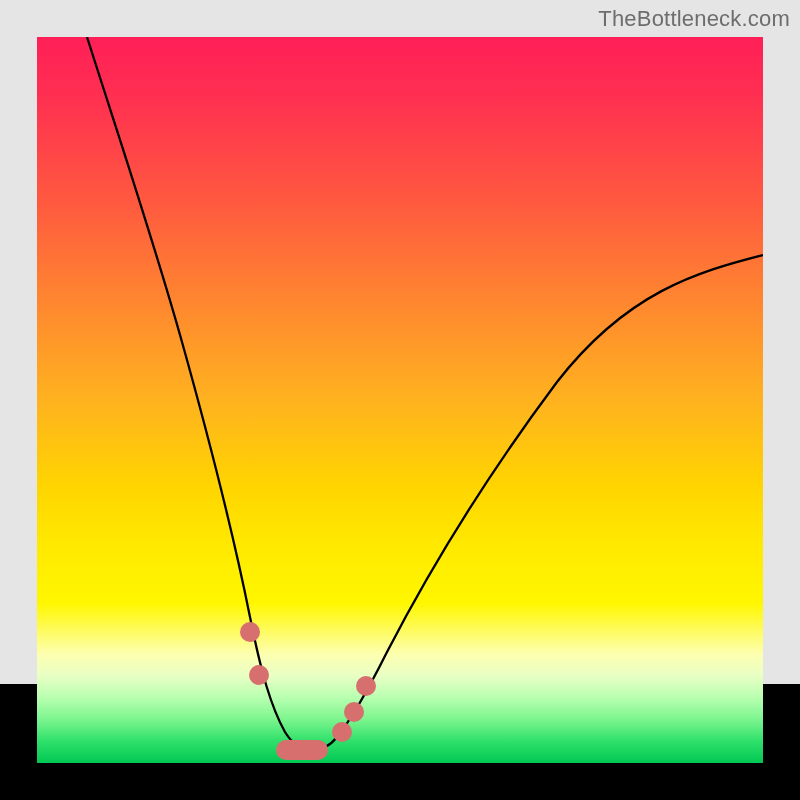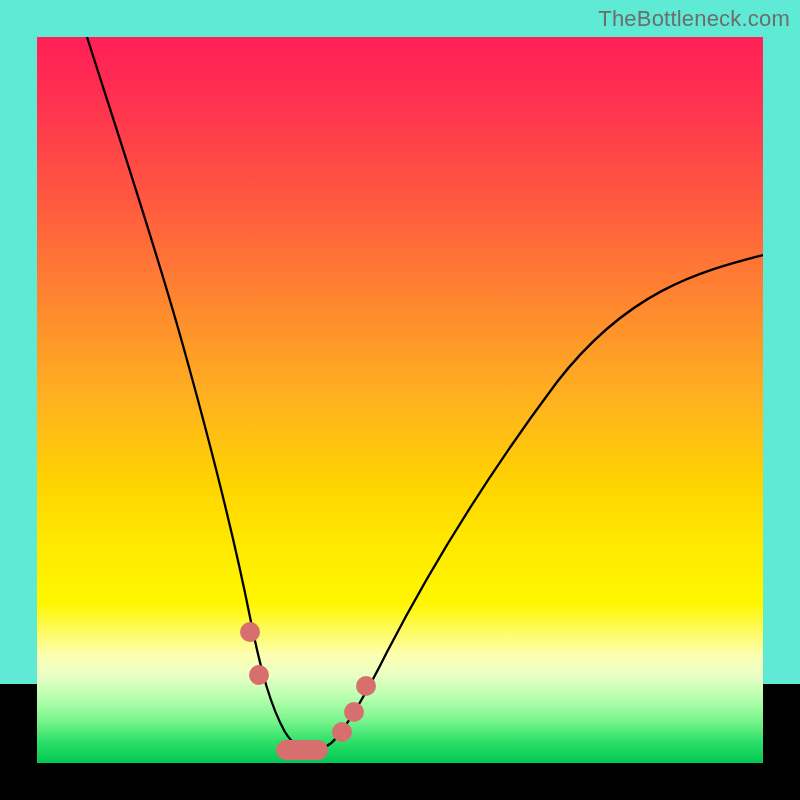--- a/index.html
+++ b/index.html
@@ -10,21 +10,21 @@
     background: #000;
     overflow: hidden;
     font-family: Arial, Helvetica, sans-serif;
   }
   .frame {
     position: absolute;
     left: 0;
     top: 0;
     width: 800px;
     height: 684px;
-    background: #5eead4;
+    background: #e5e5e5;
     text-align: center;
   }
   .plot {
     position: absolute;
     left: 37px;
     top: 37px;
     width: 726px;
     height: 726px;
     
     background: linear-gradient(

